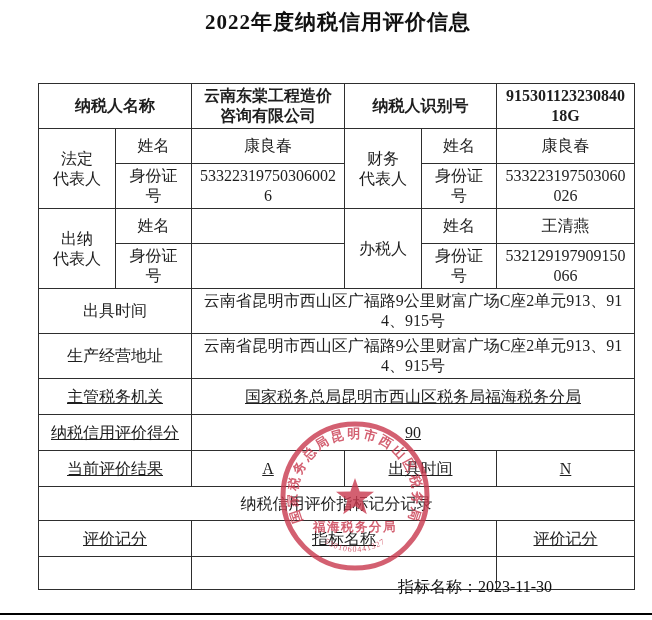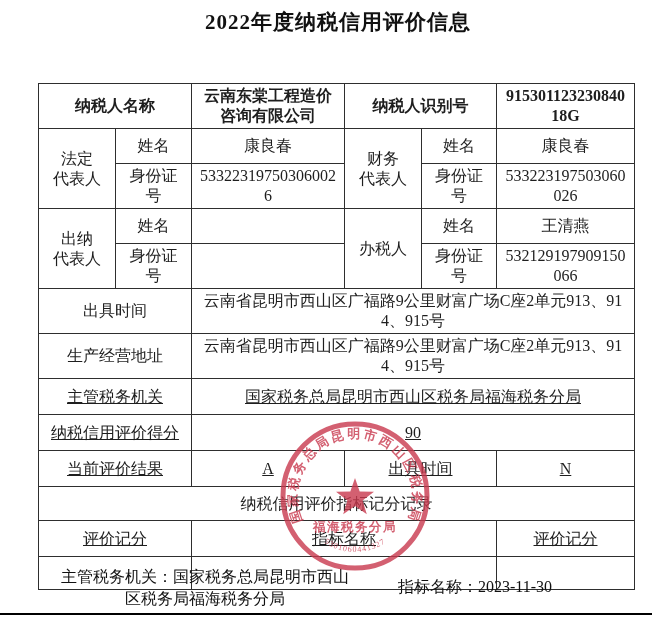--- a/index.html
+++ b/index.html
@@ -126,22 +126,20 @@
         <td>评价记分</td>
       </tr>
       <tr class="rh33">
         <td colspan="2"></td>
         <td colspan="3"></td>
         <td></td>
       </tr>
     </tbody>
   </table>
 
-  <div class="footer-left">主管税务机关：国家税务总局昆明市西山
-区税务局福海税务分局</div>
 
   <div class="footer-right"><span>指标名称：</span><span>2023-11-30</span></div>
 
   <div class="bottom-rule"></div>
 
   <svg class="seal" viewBox="0 0 160 160" xmlns="http://www.w3.org/2000/svg">
     <defs>
       <path id="sealTopArc" d="M 25.5 99.8 A 58 58 0 1 1 134.5 99.8" fill="none"></path>
       <path id="sealBottomArc" d="M 37.1 116 A 56 56 0 0 0 122.9 116" fill="none"></path>
     </defs>

